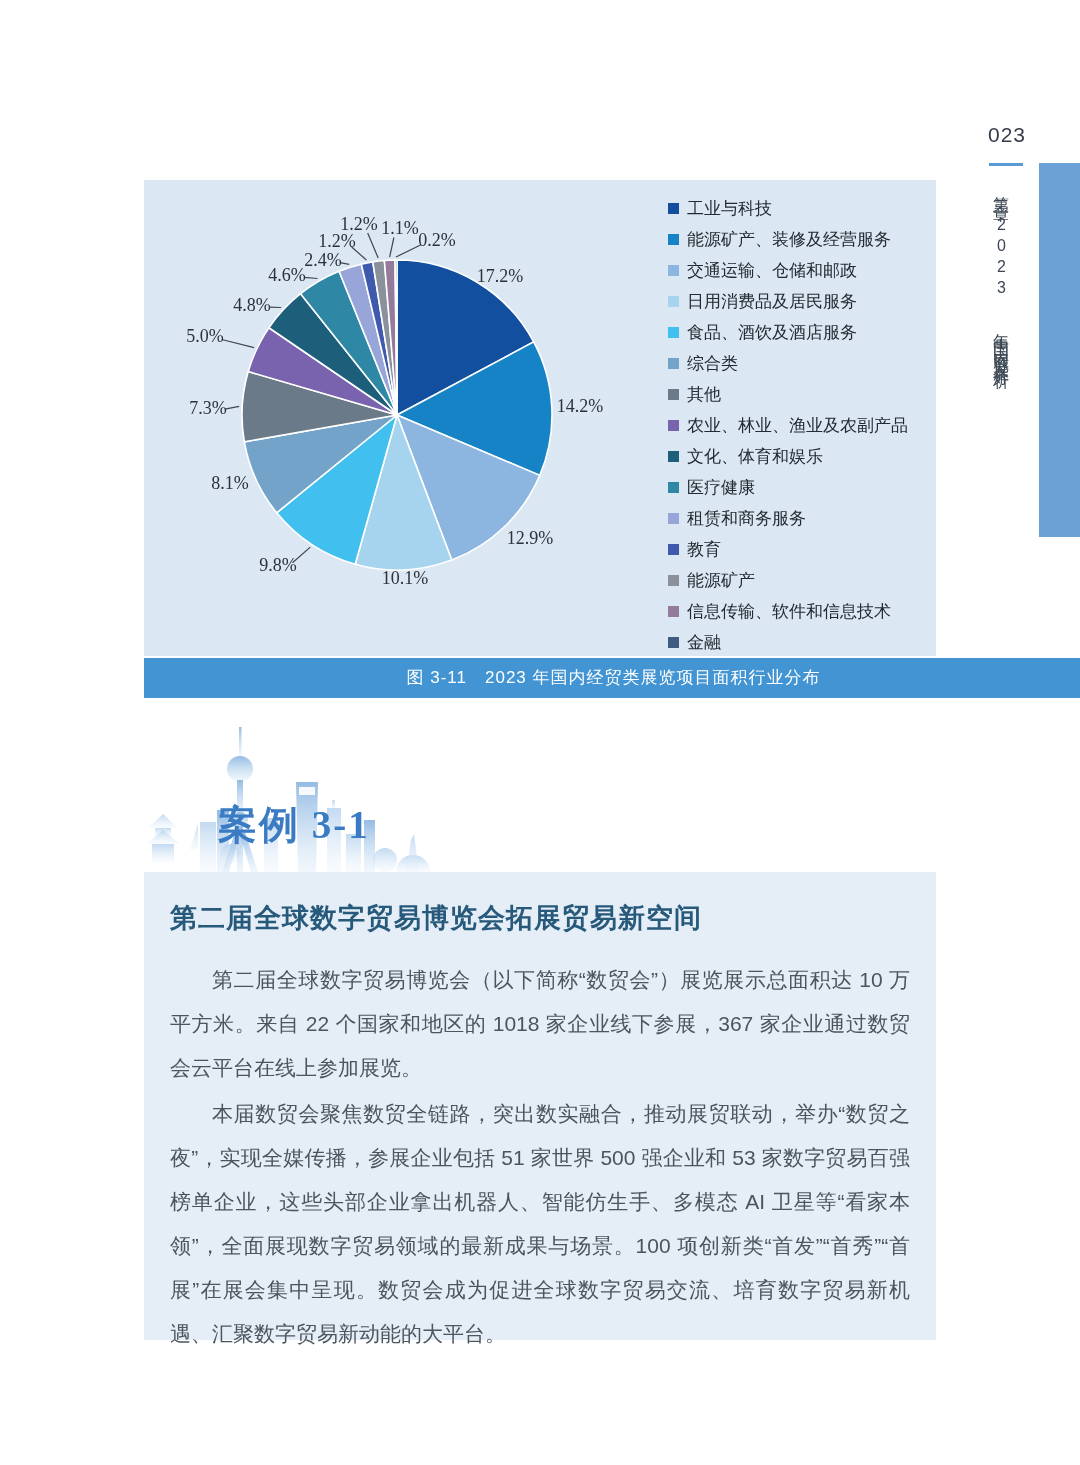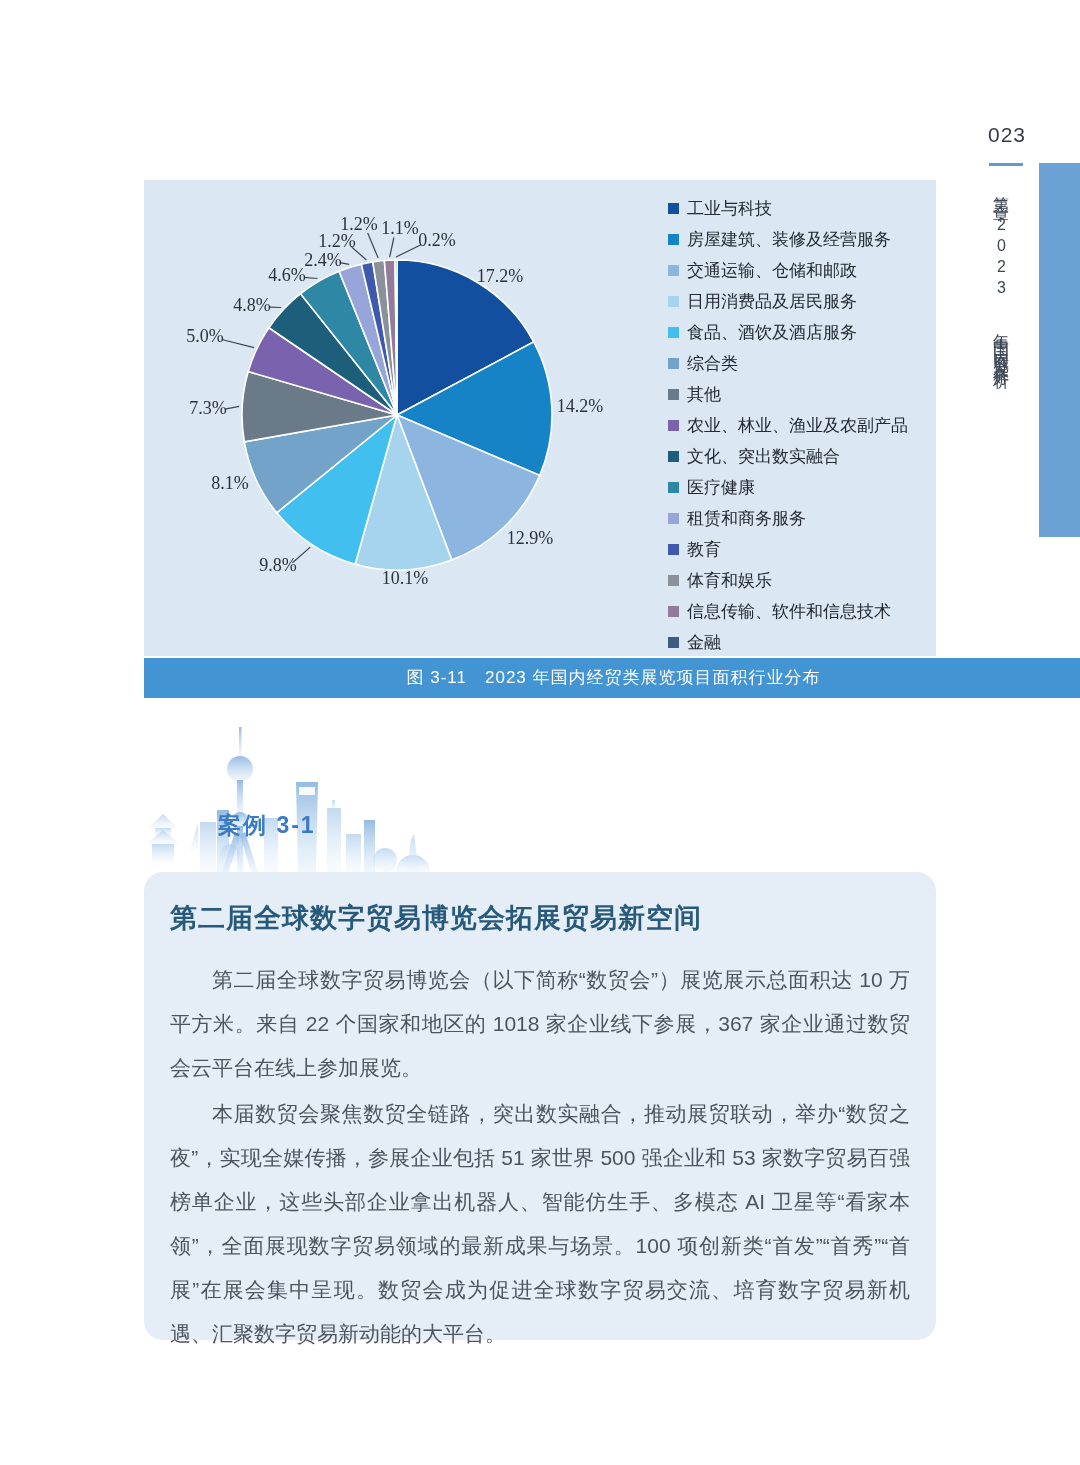--- a/index.html
+++ b/index.html
@@ -26,26 +26,26 @@
   .legend .lt{font-family:"Liberation Serif",serif;font-size:17px;font-weight:400;color:#232a31;line-height:17px;white-space:nowrap;}
   
   .figure-caption{
     position:absolute;left:144px;top:658px;width:939px;height:40px;background:#4294d3;
     color:#ffffff;font-size:17px;font-weight:500;text-align:center;line-height:40px;letter-spacing:1px;
   }
   
   .case-badge{position:absolute;left:140px;top:722px;width:300px;height:150px;}
   .case-badge svg{position:absolute;left:0;top:0;}
   .badge-label{
-    position:absolute;left:78px;top:88px;font-size:23px;font-weight:700;color:#3a7bc4;letter-spacing:2px;
+    position:absolute;left:78px;top:76px;font-size:39px;font-weight:700;color:#3a7bc4;letter-spacing:2px;font-family:Liberation Serif, serif;
   }
   
   .case-panel{
     position:absolute;left:144px;top:872px;width:792px;height:468px;background:#e5eef7;
-    box-sizing:border-box;padding:28px 26px 20px 26px;border-radius:19px;
+    box-sizing:border-box;padding:28px 26px 20px 26px;
   }
   .case-panel h2{
     margin:0;font-family:"Liberation Serif",serif;font-size:27px;font-weight:700;color:#27597b;letter-spacing:1px;
   }
   .case-panel p{
     margin:22px 0 0 0;font-size:21px;line-height:44px;color:#4b555f;
     text-indent:2em;text-align:justify;
   }
   .case-panel p + p{margin-top:2px;}
 </style>
@@ -102,21 +102,21 @@
         <line x1="277.0" y1="64.7" x2="252.0" y2="77.0" stroke="#3f454c" stroke-width="1.2"></line>
         <text x="293" y="62" text-anchor="middle" dominant-baseline="middle" class="pct-label">0.2%</text>
       </svg>
     <ul id="legend" class="legend">
         <li>
           <span class="sw" style="background: rgb(18, 79, 158);"></span>
           <span class="lt">工业与科技</span>
         </li>
         <li>
           <span class="sw" style="background: rgb(21, 131, 197);"></span>
-          <span class="lt">房屋建筑、装修及经营服务</span>
+          <span class="lt">能源矿产、装修及经营服务</span>
         </li>
         <li>
           <span class="sw" style="background: rgb(140, 181, 224);"></span>
           <span class="lt">交通运输、仓储和邮政</span>
         </li>
         <li>
           <span class="sw" style="background: rgb(166, 212, 239);"></span>
           <span class="lt">日用消费品及居民服务</span>
         </li>
         <li>
@@ -130,37 +130,37 @@
         <li>
           <span class="sw" style="background: rgb(107, 122, 136);"></span>
           <span class="lt">其他</span>
         </li>
         <li>
           <span class="sw" style="background: rgb(122, 99, 174);"></span>
           <span class="lt">农业、林业、渔业及农副产品</span>
         </li>
         <li>
           <span class="sw" style="background: rgb(29, 95, 122);"></span>
-          <span class="lt">文化、突出数实融合</span>
+          <span class="lt">文化、体育和娱乐</span>
         </li>
         <li>
           <span class="sw" style="background: rgb(46, 135, 165);"></span>
           <span class="lt">医疗健康</span>
         </li>
         <li>
           <span class="sw" style="background: rgb(152, 165, 216);"></span>
           <span class="lt">租赁和商务服务</span>
         </li>
         <li>
           <span class="sw" style="background: rgb(63, 90, 173);"></span>
           <span class="lt">教育</span>
         </li>
         <li>
           <span class="sw" style="background: rgb(139, 145, 155);"></span>
-          <span class="lt">体育和娱乐</span>
+          <span class="lt">能源矿产</span>
         </li>
         <li>
           <span class="sw" style="background: rgb(148, 122, 155);"></span>
           <span class="lt">信息传输、软件和信息技术</span>
         </li>
         <li>
           <span class="sw" style="background: rgb(61, 92, 128);"></span>
           <span class="lt">金融</span>
         </li>
       </ul>

